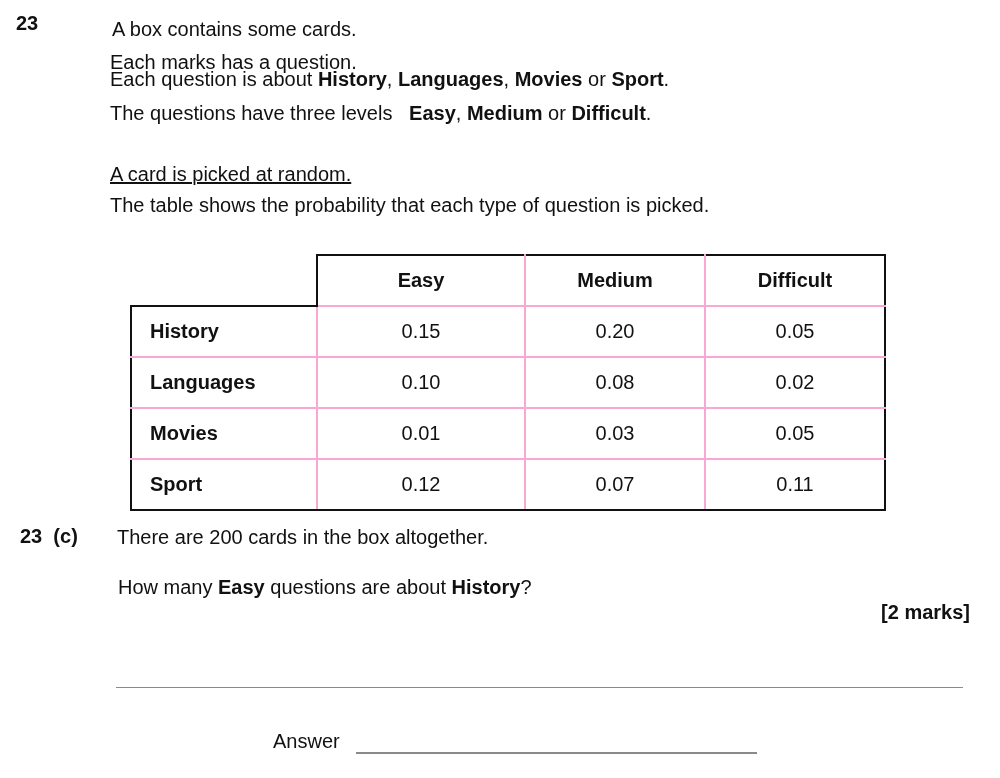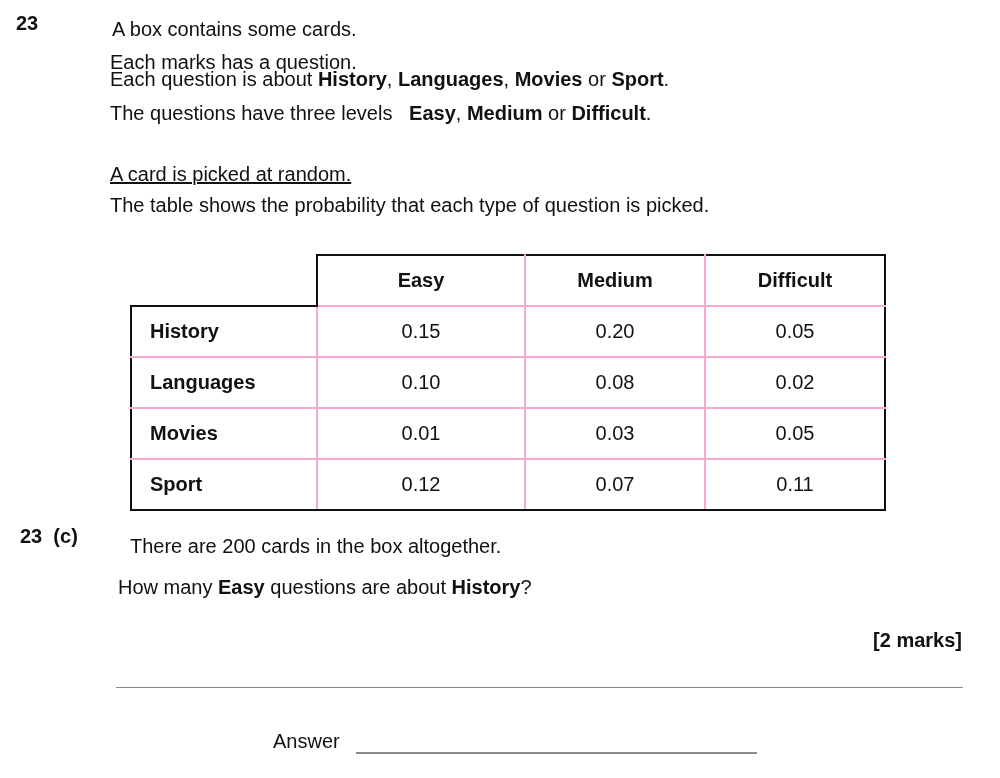--- a/index.html
+++ b/index.html
@@ -22,21 +22,21 @@
     table.prob td.rowhead { text-align: left; padding-left: 18px; font-weight: bold; width: 166px; }
     table.prob td.colhead { font-weight: bold; }
     table.prob td.blank { border: none; border-right: 2px solid #111; border-bottom: 2px solid #111; }
     table.prob tr:first-child td.colhead { border-top: 2px solid #111; }
     table.prob tr td:last-child { border-right: 2px solid #111; }
     table.prob tr:last-child td { border-bottom: 2px solid #111; }
     table.prob tr td.rowhead { border-left: 2px solid #111; }
     .c1 { width: 206px; } .c2 { width: 178px; } .c3 { width: 178px; }
 
     .partlabel { left: 20px; top: 525px; font-size: 20px; font-weight: bold; }
-    .marks { right: 38px; top: 601px; font-size: 20px; font-weight: bold; margin-top: 28px; }
+    .marks { right: 30px; top: 601px; font-size: 20px; font-weight: bold; }
     .workline { left: 116px; top: 687px; width: 847px; height: 0; border-top: 1px solid #8a8a8a; }
     .answer-label { left: 273px; top: 730px; font-size: 20px; }
     .answer-line { left: 356px; top: 752px; width: 401px; height: 0; border-top: 2px solid #8a8a8a; }
   </style>
 </head>
 <body>
 
 <div class="abs qnum">23</div>
 <div class="abs line" style="left:112px; top:18px;">A box contains some cards.</div>
 <div class="abs line" style="top:51px;">Each marks has a question.</div>
@@ -74,18 +74,18 @@
   <tr>
     <td class="rowhead">Sport</td>
     <td>0.12</td>
     <td>0.07</td>
     <td>0.11</td>
   </tr>
 </tbody>
   </table>
 
 <div class="abs partlabel" style="white-space:pre;">23  (c)</div>
-<div class="abs line" style="left:130px; top:526px;margin-top:9px;">There are 200 cards in the box altogether.</div>
+<div class="abs line" style="left:117px; top:526px;">There are 200 cards in the box altogether.</div>
 <div class="abs line" style="left:118px; top:576px;"><span>How many </span><b>Easy</b><span> questions are about </span><b>History</b><span>?</span></div>
 <div class="abs marks">[2 marks]</div>
 <div class="abs workline"></div>
 <div class="abs answer-label">Answer</div>
 <div class="abs answer-line"></div>
 
 </body></html>

